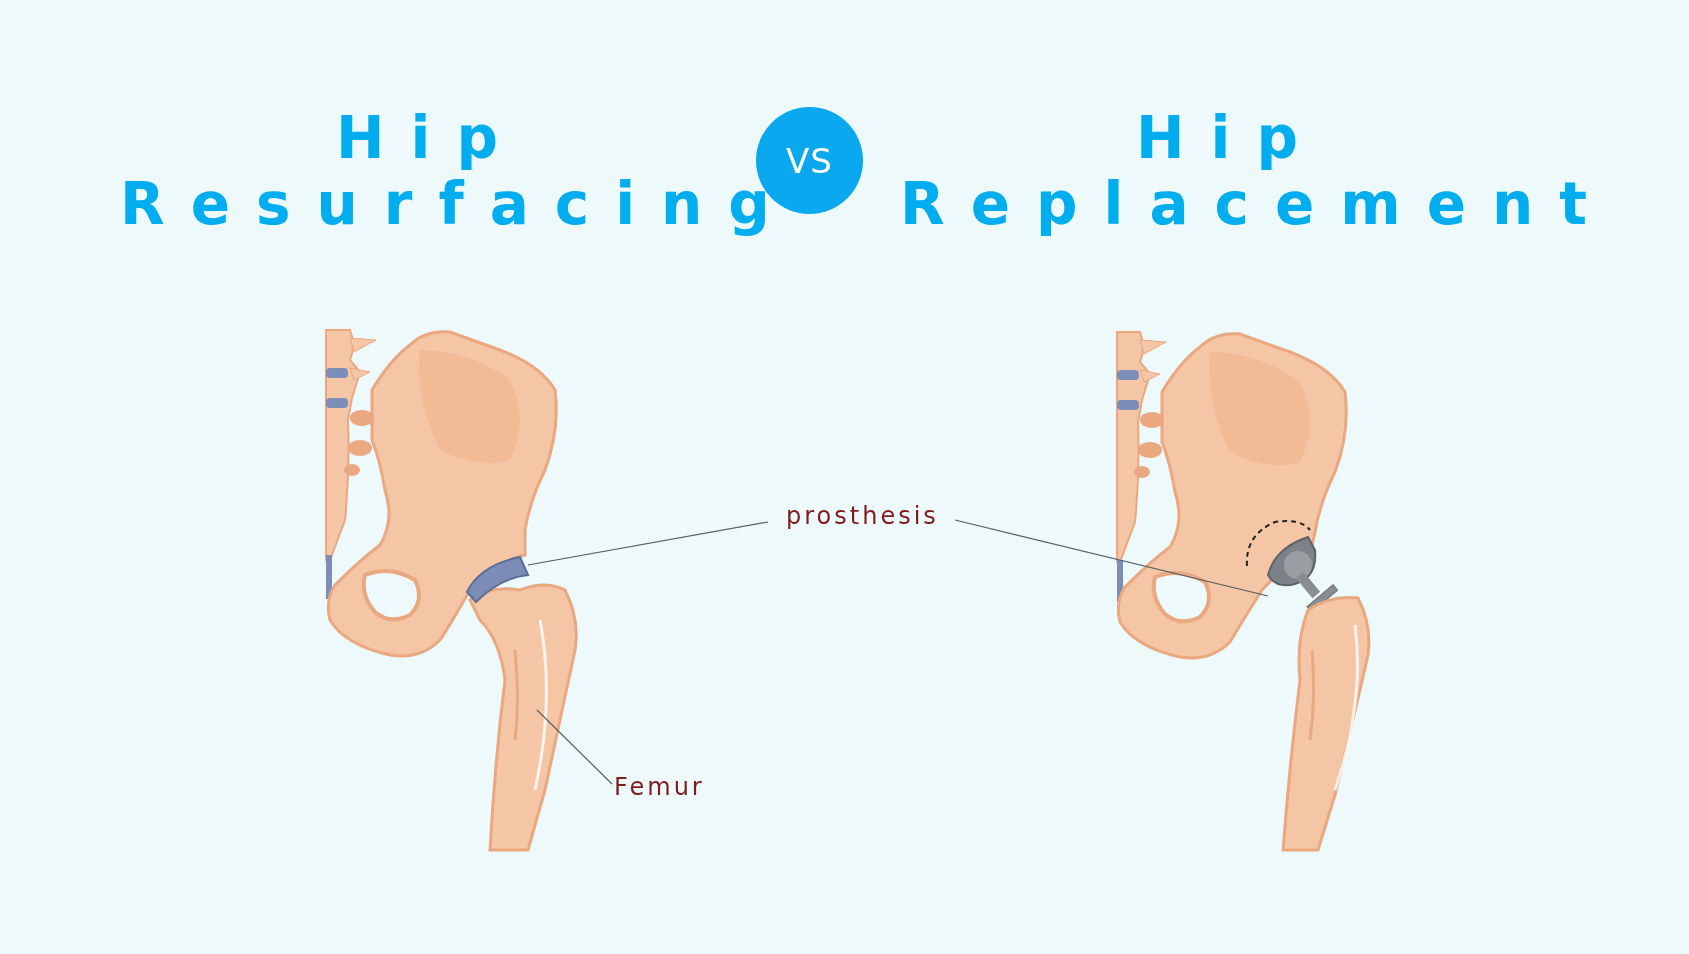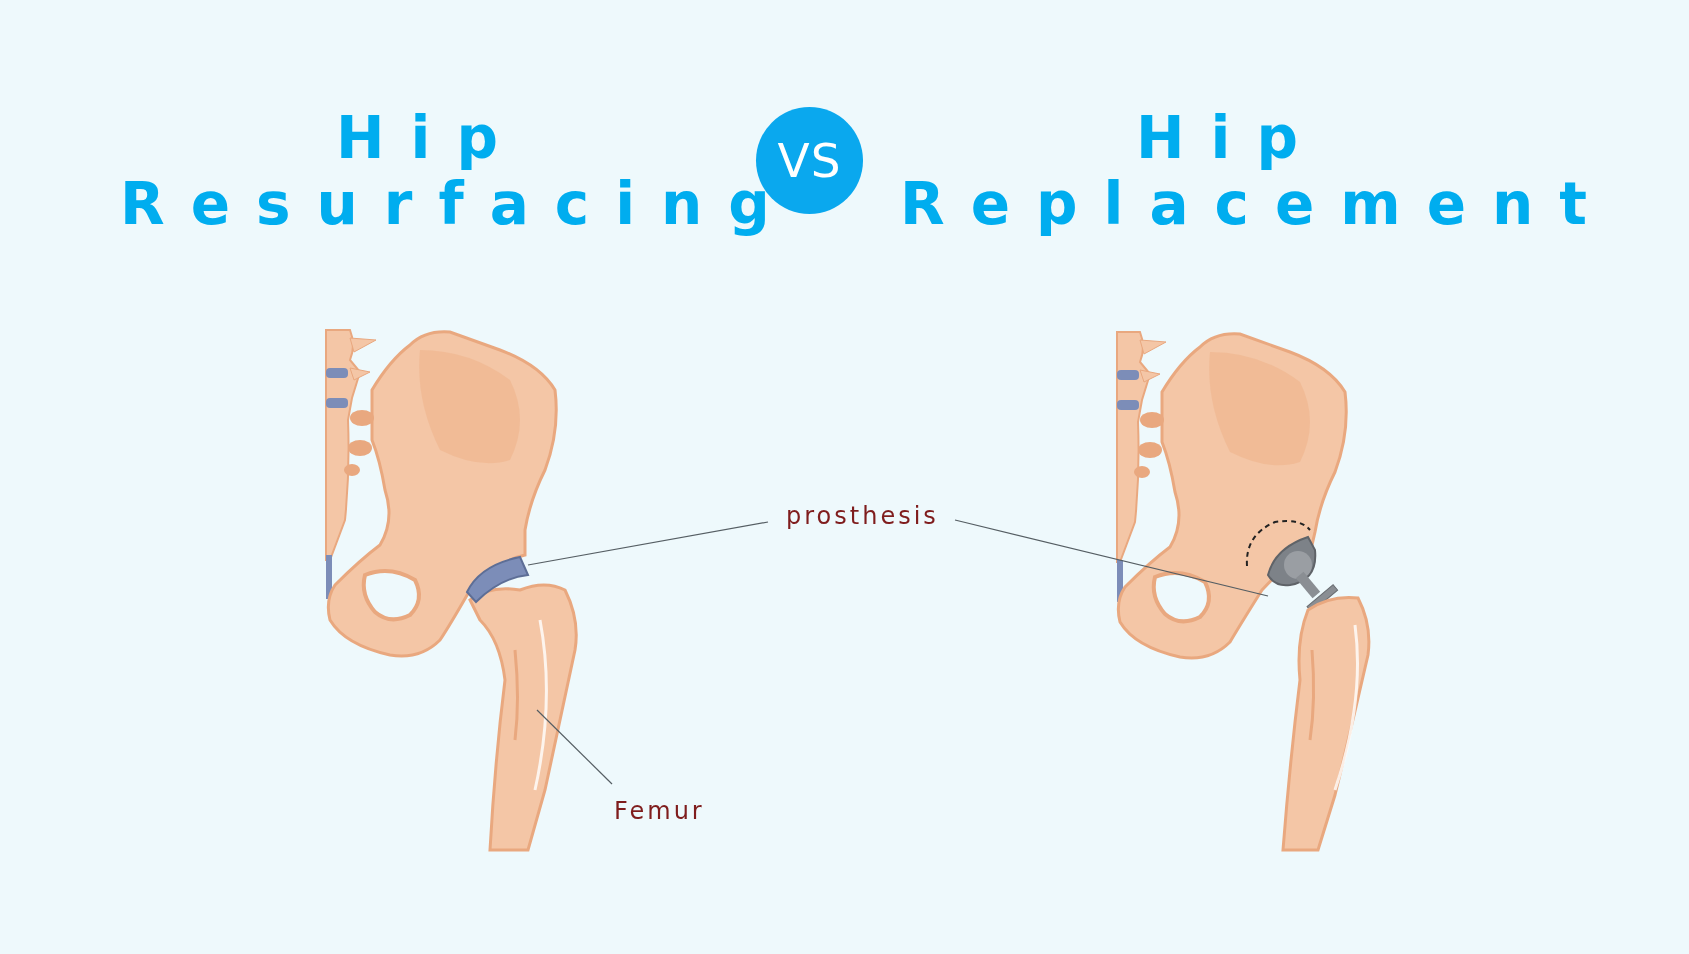--- a/index.html
+++ b/index.html
@@ -3,21 +3,21 @@
 <meta charset="utf-8">
 <style>
   html, body { margin:0; padding:0; }
   body { width:1689px; height:954px; background:#eef9fc; position:relative; overflow:hidden;
          font-family:"DejaVu Sans","Liberation Sans",sans-serif; }
   .title { position:absolute; color:#00adef; font-weight:bold; font-family:"DejaVu Sans","Liberation Sans",sans-serif;
            text-align:center; white-space:nowrap; }
   .t-hip { font-size:58px; letter-spacing:26px; top:80px;margin-top:24px; }
   .t-main { font-size:58px; letter-spacing:26px; top:170px; }
   #vs { position:absolute; left:756px; top:107px; width:107px; height:107px; border-radius:50%;
-        background:#0aa8ee; color:#fff; font-size:47px; display:flex; align-items:center; justify-content:center;
+        background:#0aa8ee; color:#fff; font-size:34px; display:flex; align-items:center; justify-content:center;
         font-family:"DejaVu Sans","Liberation Sans",sans-serif; font-weight:normal; letter-spacing:1px; }
   .label { position:absolute; color:#7f1d1d; font-size:24px; letter-spacing:3px;
            font-family:"DejaVu Sans","Liberation Sans",sans-serif; white-space:nowrap; }
   svg.art { position:absolute; left:0; top:0; }
 </style>
 </head>
 <body>
 
 <div class="title t-hip" style="left:330px;width:200px;">Hip</div>
 <div class="title t-main" style="left:120px;width:620px;">Resurfacing</div>
@@ -82,13 +82,13 @@
     <path d="M1355 625 Q1365 700 1335 790" stroke="#fff" stroke-width="3" fill="none" opacity="0.8"></path>
     <path d="M1312 650 Q1316 700 1310 740" stroke="#e9a87f" stroke-width="3" fill="none"></path>
   </g>
 
   <line x1="528" y1="565" x2="768" y2="522" stroke="#555e63" stroke-width="1.2"></line>
   <line x1="955" y1="520" x2="1268" y2="596" stroke="#555e63" stroke-width="1.2"></line>
   <line x1="537" y1="710" x2="612" y2="784" stroke="#555e63" stroke-width="1.2"></line>
 </svg>
 
 <div class="label" style="left:786px;top:502px;">prosthesis</div>
-<div class="label" style="left:614px;top:773px;margin-top:24px;">Femur</div>
+<div class="label" style="left:614px;top:773px;">Femur</div>
 
 </body></html>

